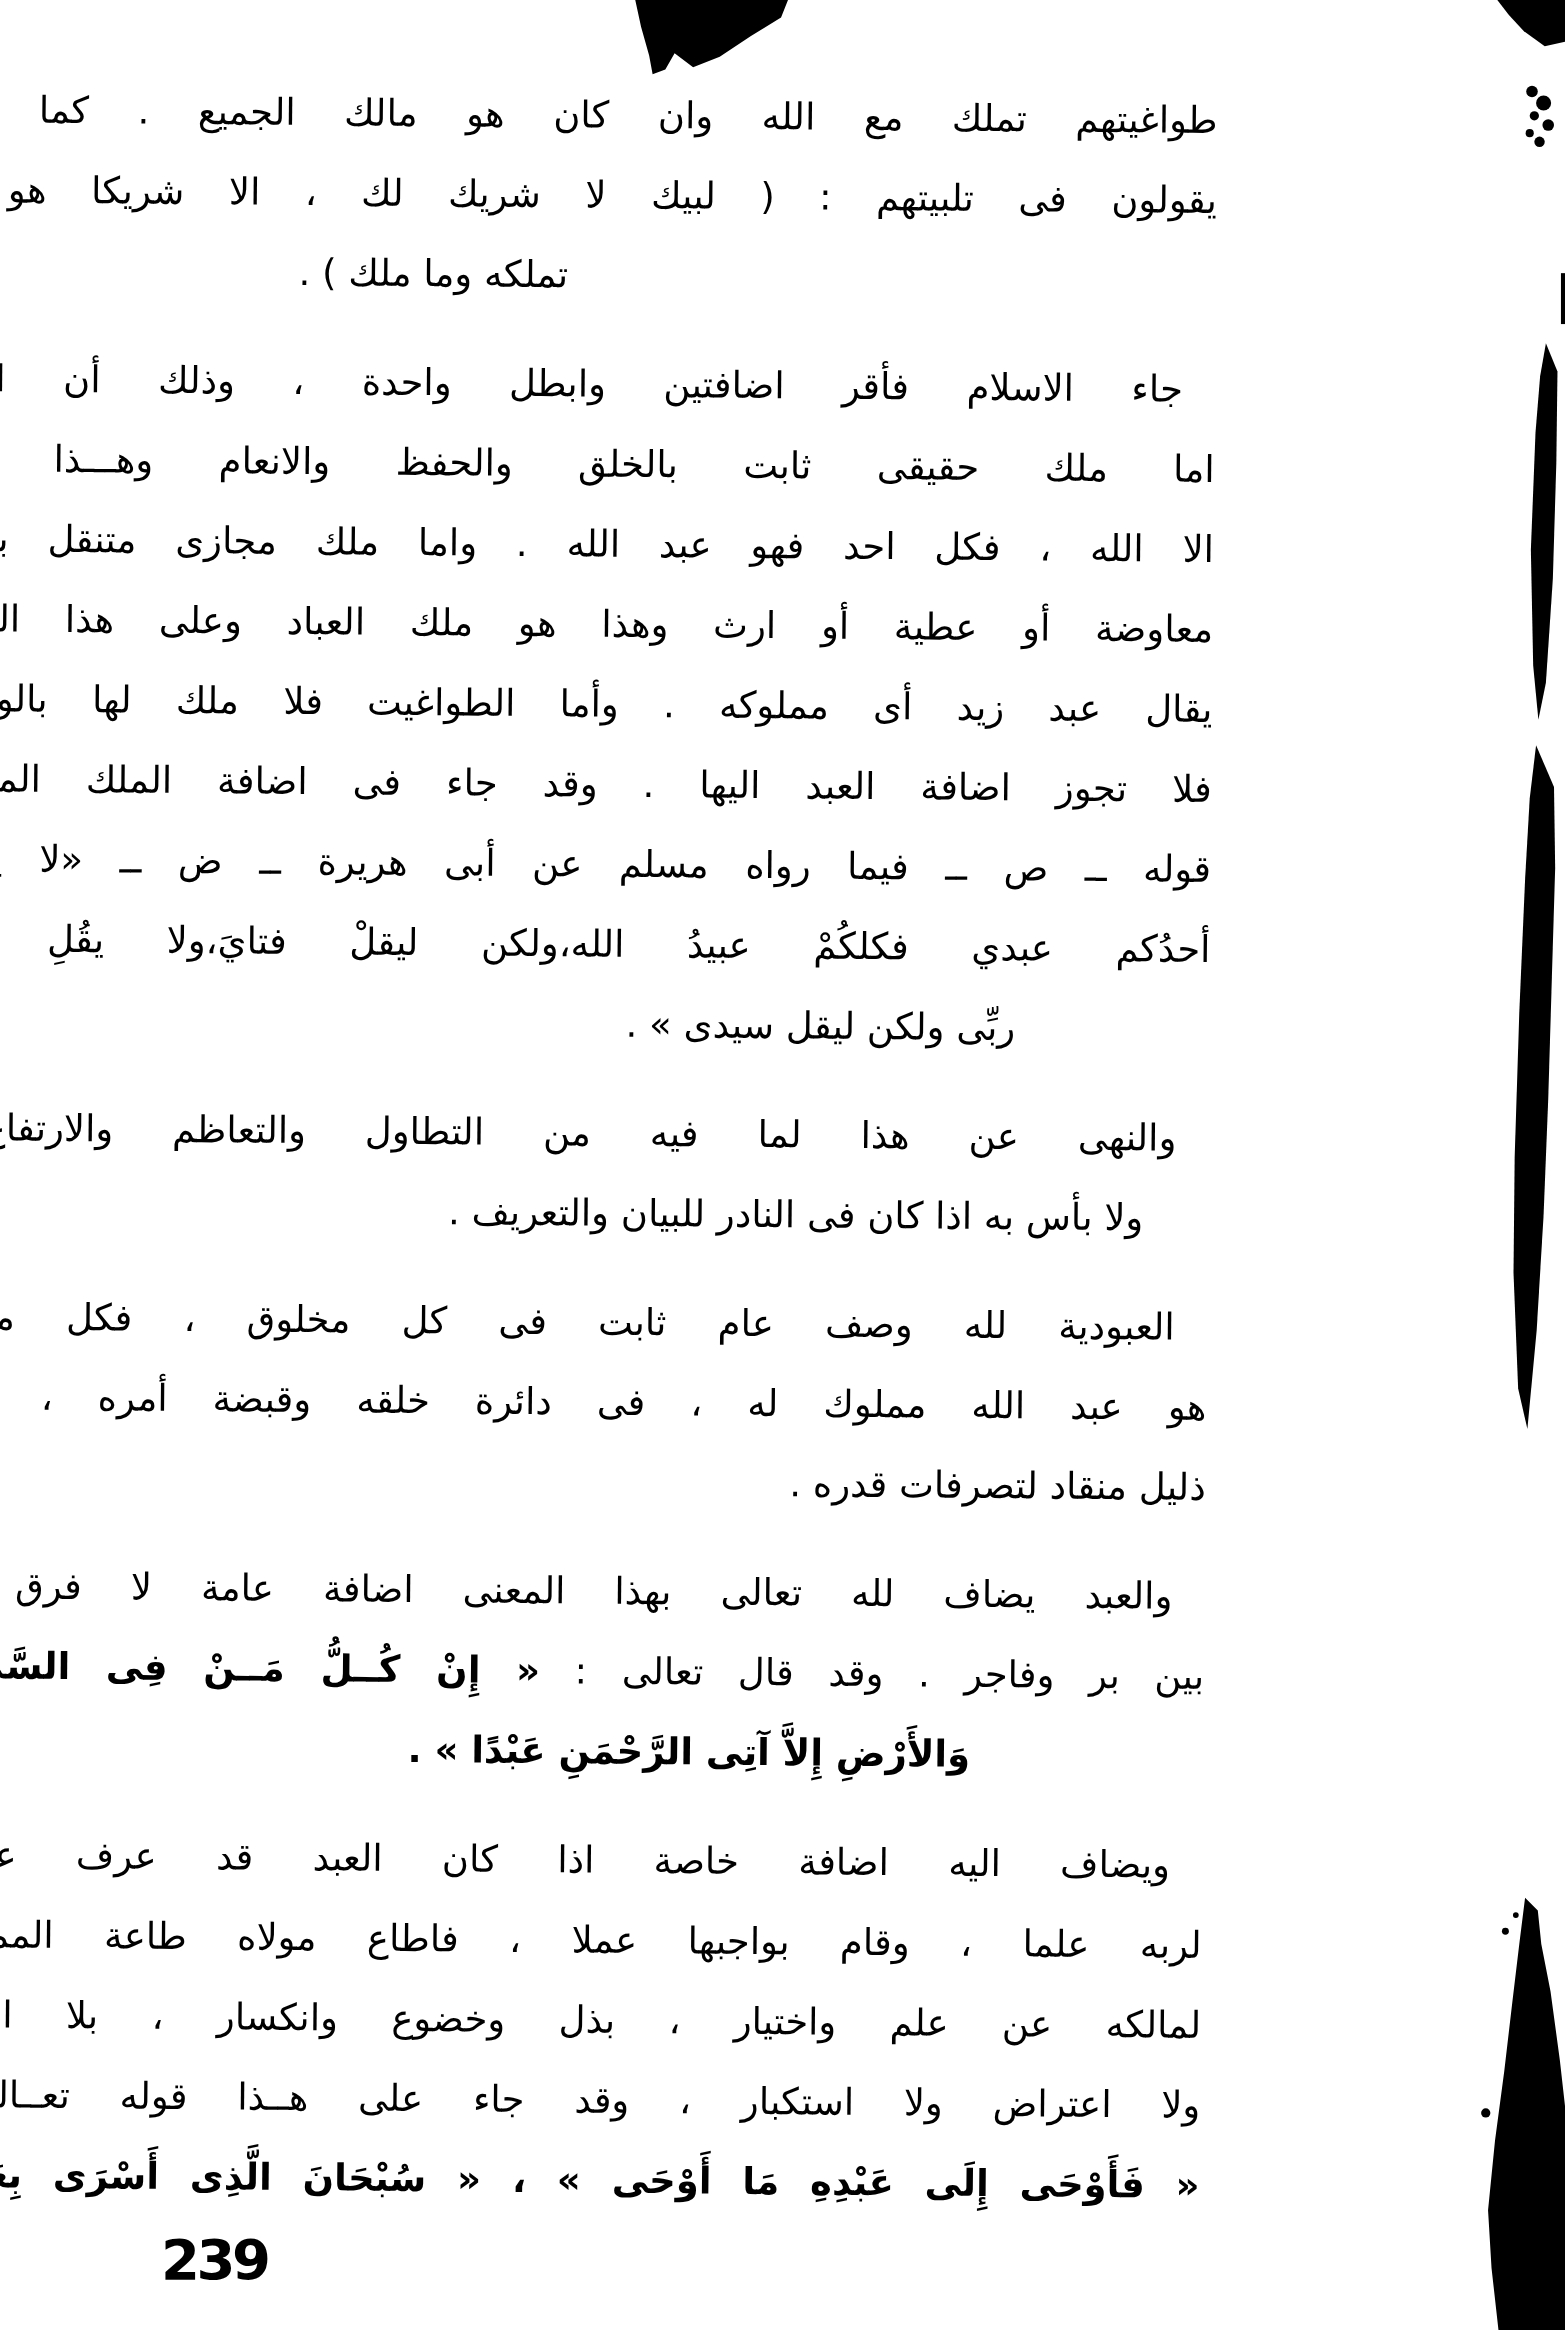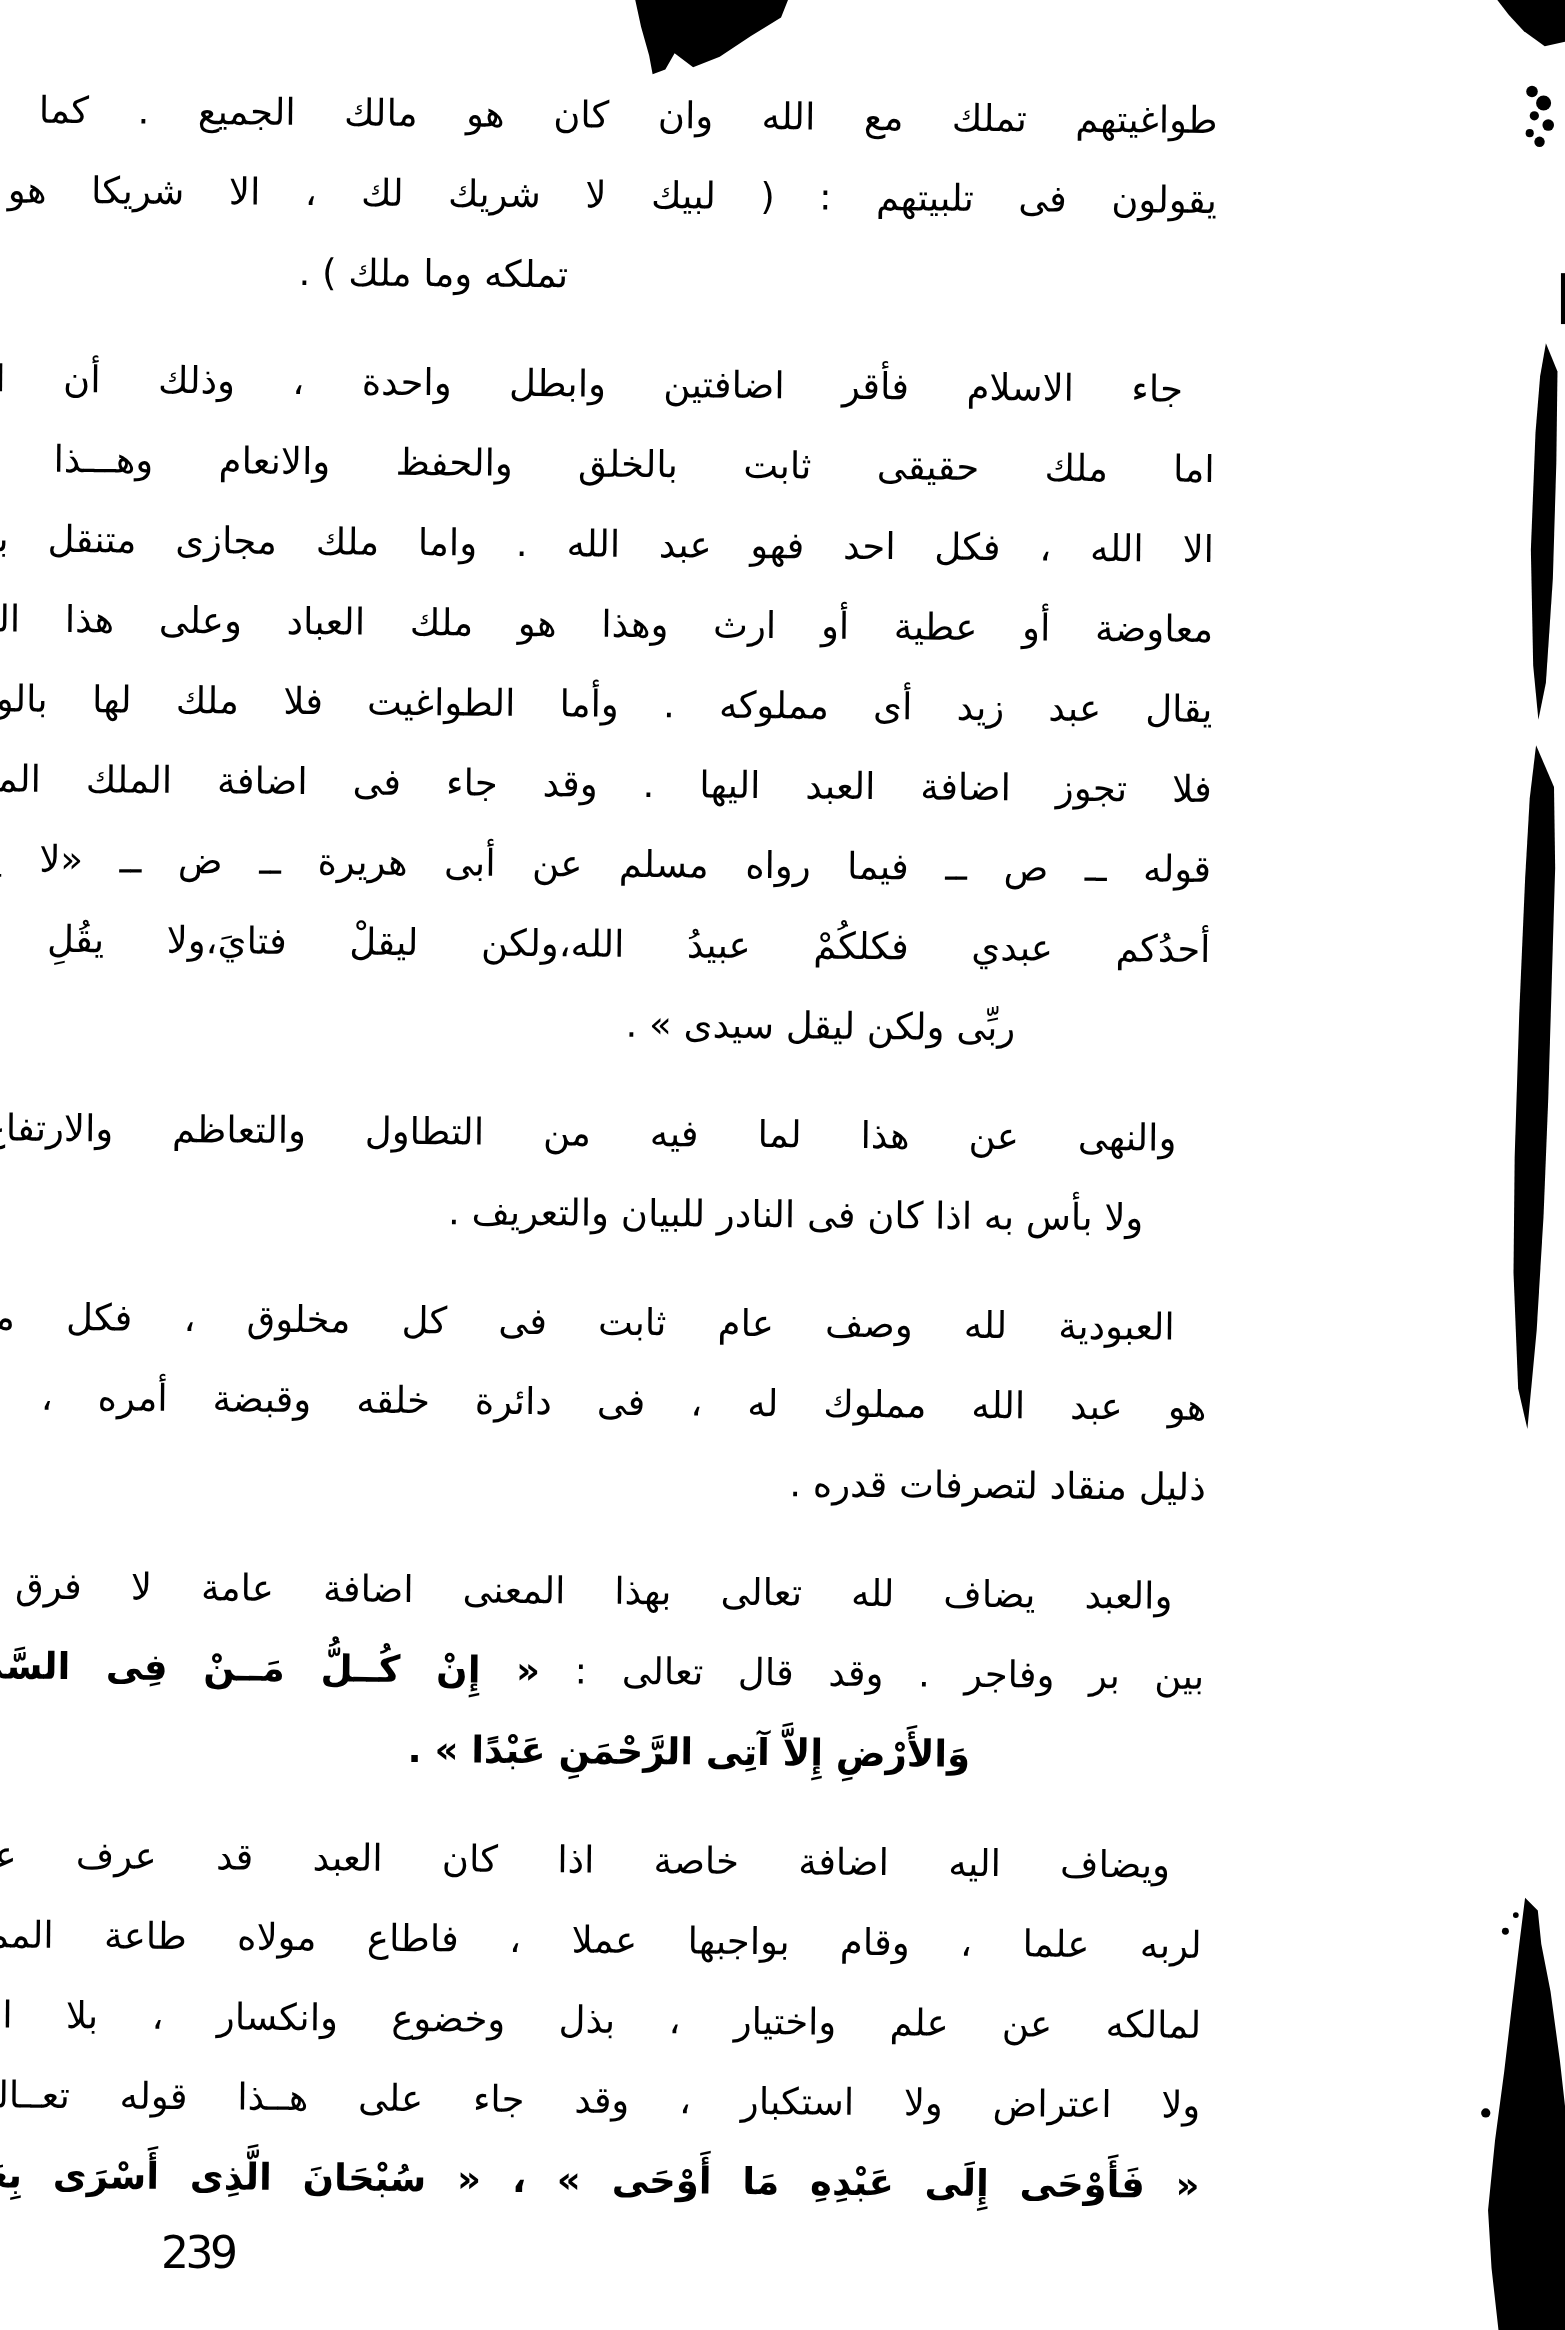--- a/index.html
+++ b/index.html
@@ -21,21 +21,21 @@
   .l-full{text-align-last:justify;}
   .l-first{padding-right:2.5%;}
   .l-end{text-align:right;text-align-last:right;}
   .l-ind5{padding-right:5%;}
   .l-ind15{padding-right:15%;}
   .l-ind18{padding-right:18%;}
   .l-ind50{padding-right:50%;}
   .quran{font-weight:bold;}
   .page-number{
     position:absolute;left:161px;top:2227px;
-    font-size:44px;font-weight:normal;letter-spacing:-3.5px;color:#000;
+    font-size:56px;font-weight:bold;letter-spacing:-3.5px;color:#000;
     font-family:"DejaVu Sans",sans-serif;
   }
 </style>
 </head>
 <body>
 
 <div class="page">
 
   <svg class="artifacts" viewBox="0 0 2705 4027" xmlns="http://www.w3.org/2000/svg">
     <polygon fill="#000" points="1098,0 1362,0 1350,30 1298,62 1244,98 1198,116 1166,92 1150,120 1128,128 1122,96 1108,46"></polygon>

